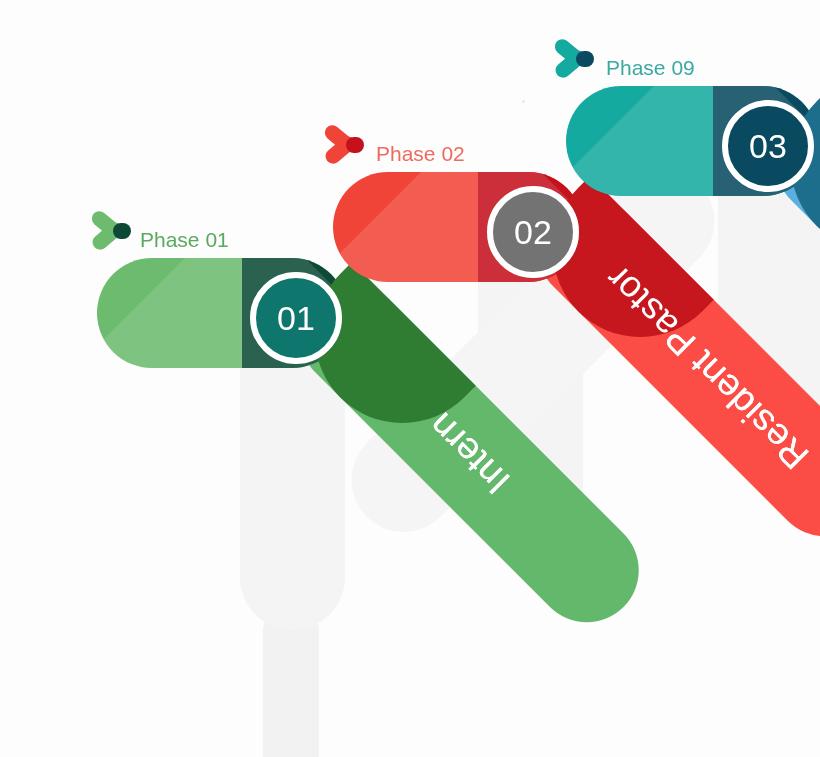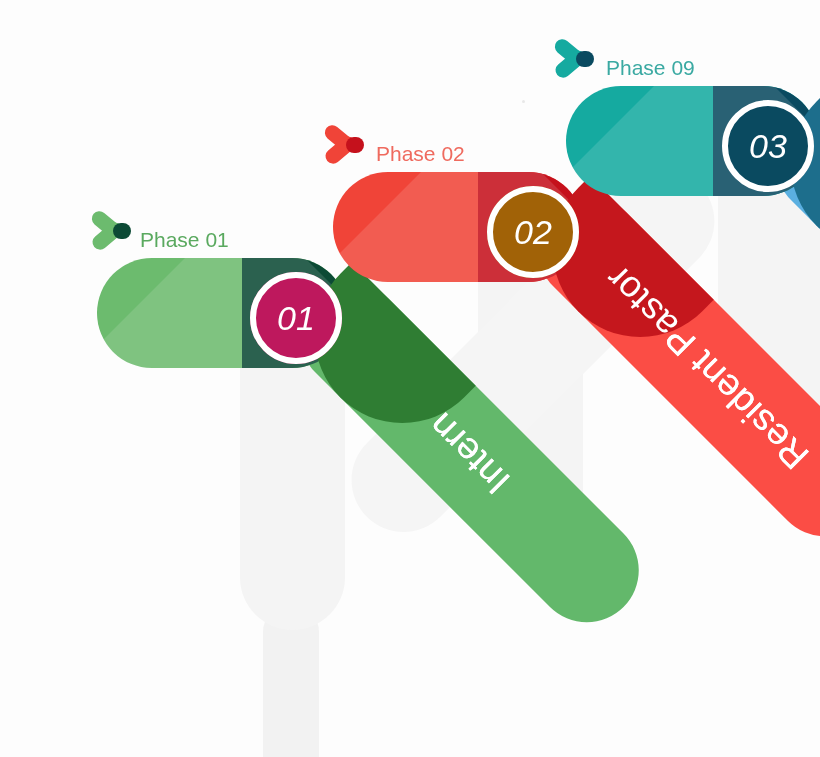--- a/index.html
+++ b/index.html
@@ -102,21 +102,20 @@
     display: flex;
     align-items: center;
     justify-content: center;
   }
   .badge .num {
     color: #ffffff;
     font-size: 34px;
     font-weight: 400;
     letter-spacing: 0px;
     line-height: 1;
-    font-style: italic;
   }
 
   
   .chev {
     position: absolute;
     width: 46px;
     height: 50px;
   }
   .chev .bar {
     position: absolute;
@@ -173,21 +172,21 @@
     <div class="pill-light" id="pill-light-0" style="background: rgb(108, 187, 110);"></div>
     <div class="pill-cap" id="pill-cap-0" style="width: 105px; background: rgb(12, 74, 53);"></div>
     <div class="sheen" style="left:148px; top:-60px;"></div>
   </div>
 
   <div class="band-dark" id="band-dark-0" style="left: 352px; top: 262px; width: 175px; height: 104px; background: rgb(47, 125, 51);"></div>
   <div class="band" style="left:352px; top:262px; width:436px; height:104px; background:transparent;">
     <span class="band-label">Intern</span>
   </div>
 
-  <div class="badge" id="badge-0" style="left: 250px; top: 272px; width: 92px; height: 92px; background: #be185d;">
+  <div class="badge" id="badge-0" style="left: 250px; top: 272px; width: 92px; height: 92px; background: #0f766e;">
     <div class="ring">
       <span class="num">01</span>
     </div>
   </div>
 
   <div class="chev" id="chev-0" style="left:93px; top:206px;">
     <div class="bar bar-top" style="background: rgb(108, 187, 110);"></div>
     <div class="bar bar-bot" style="background: rgb(108, 187, 110);"></div>
     <div class="knot" style="background: rgb(12, 74, 53);"></div>
   </div>
@@ -201,21 +200,21 @@
     <div class="pill-light" id="pill-light-1" style="background: rgb(240, 68, 56);"></div>
     <div class="pill-cap" id="pill-cap-1" style="width: 105px; background: rgb(197, 17, 28);"></div>
     <div class="sheen" style="left:148px; top:-60px;"></div>
   </div>
 
   <div class="band-dark" id="band-dark-1" style="left: 590px; top: 176px; width: 175px; height: 104px; background: rgb(197, 23, 29);"></div>
   <div class="band" style="left:590px; top:176px; width:436px; height:104px; background:transparent;">
     <span class="band-label">Resident Pastor</span>
   </div>
 
-  <div class="badge" id="badge-1" style="left: 487px; top: 186px; width: 92px; height: 92px; background: #a16207;">
+  <div class="badge" id="badge-1" style="left: 487px; top: 186px; width: 92px; height: 92px; background: #737373;">
     <div class="ring">
       <span class="num">02</span>
     </div>
   </div>
 
   <div class="chev" id="chev-1" style="left:326px; top:120px;">
     <div class="bar bar-top" style="background: rgb(240, 68, 56);"></div>
     <div class="bar bar-bot" style="background: rgb(240, 68, 56);"></div>
     <div class="knot" style="background: rgb(197, 17, 28);"></div>
   </div>

